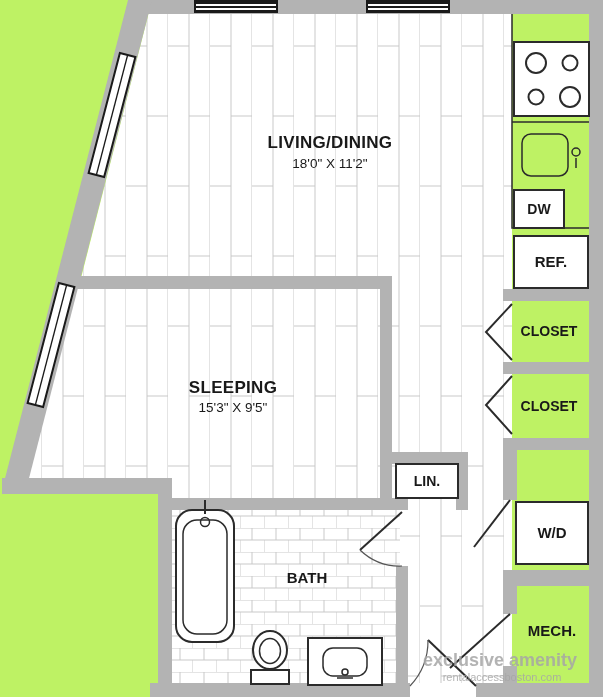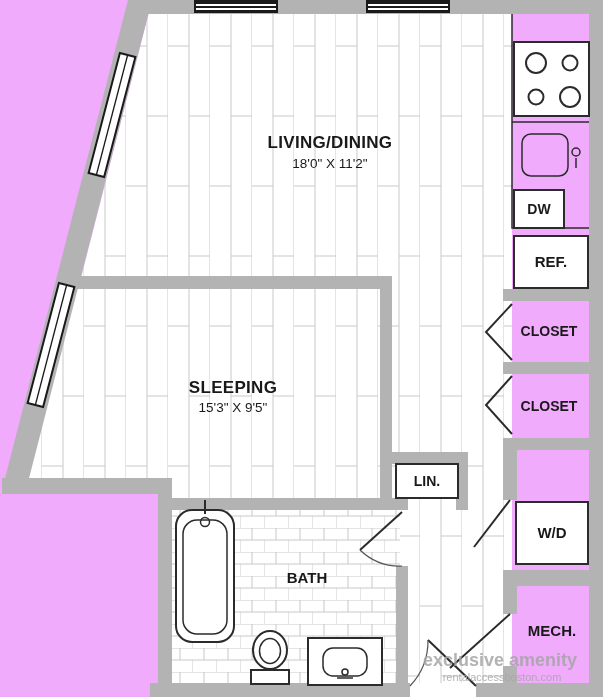--- a/index.html
+++ b/index.html
@@ -1,19 +1,19 @@
 <!DOCTYPE html>
 <html style="--wall: #b3b3b3; --fixture_line: #2b2b2b; --floor_line: #c9c9c9; --watermark: #a6a6a6;"><head>
 <meta charset="utf-8">
 <style>
   html,body{margin:0;padding:0;background:#ffffff;}
   .plan{
     position:relative;
     width:603px;height:697px;
-    background:#f0abfc;
+    background:#bef264;
     font-family:"Liberation Sans",sans-serif;
     overflow:hidden;
   }
   svg{display:block;}
   .wall{fill:var(--wall,#b3b3b3);stroke:none;}
   .floor-plank{fill:url(#plank);}
   .floor-tile{fill:url(#tile);}
   .fix{fill:#ffffff;stroke:var(--fixture_line,#2b2b2b);stroke-width:2;}
   .fix-thin{fill:none;stroke:var(--fixture_line,#2b2b2b);stroke-width:1.5;}
   .door{fill:none;stroke:var(--fixture_line,#2b2b2b);stroke-width:2;}

